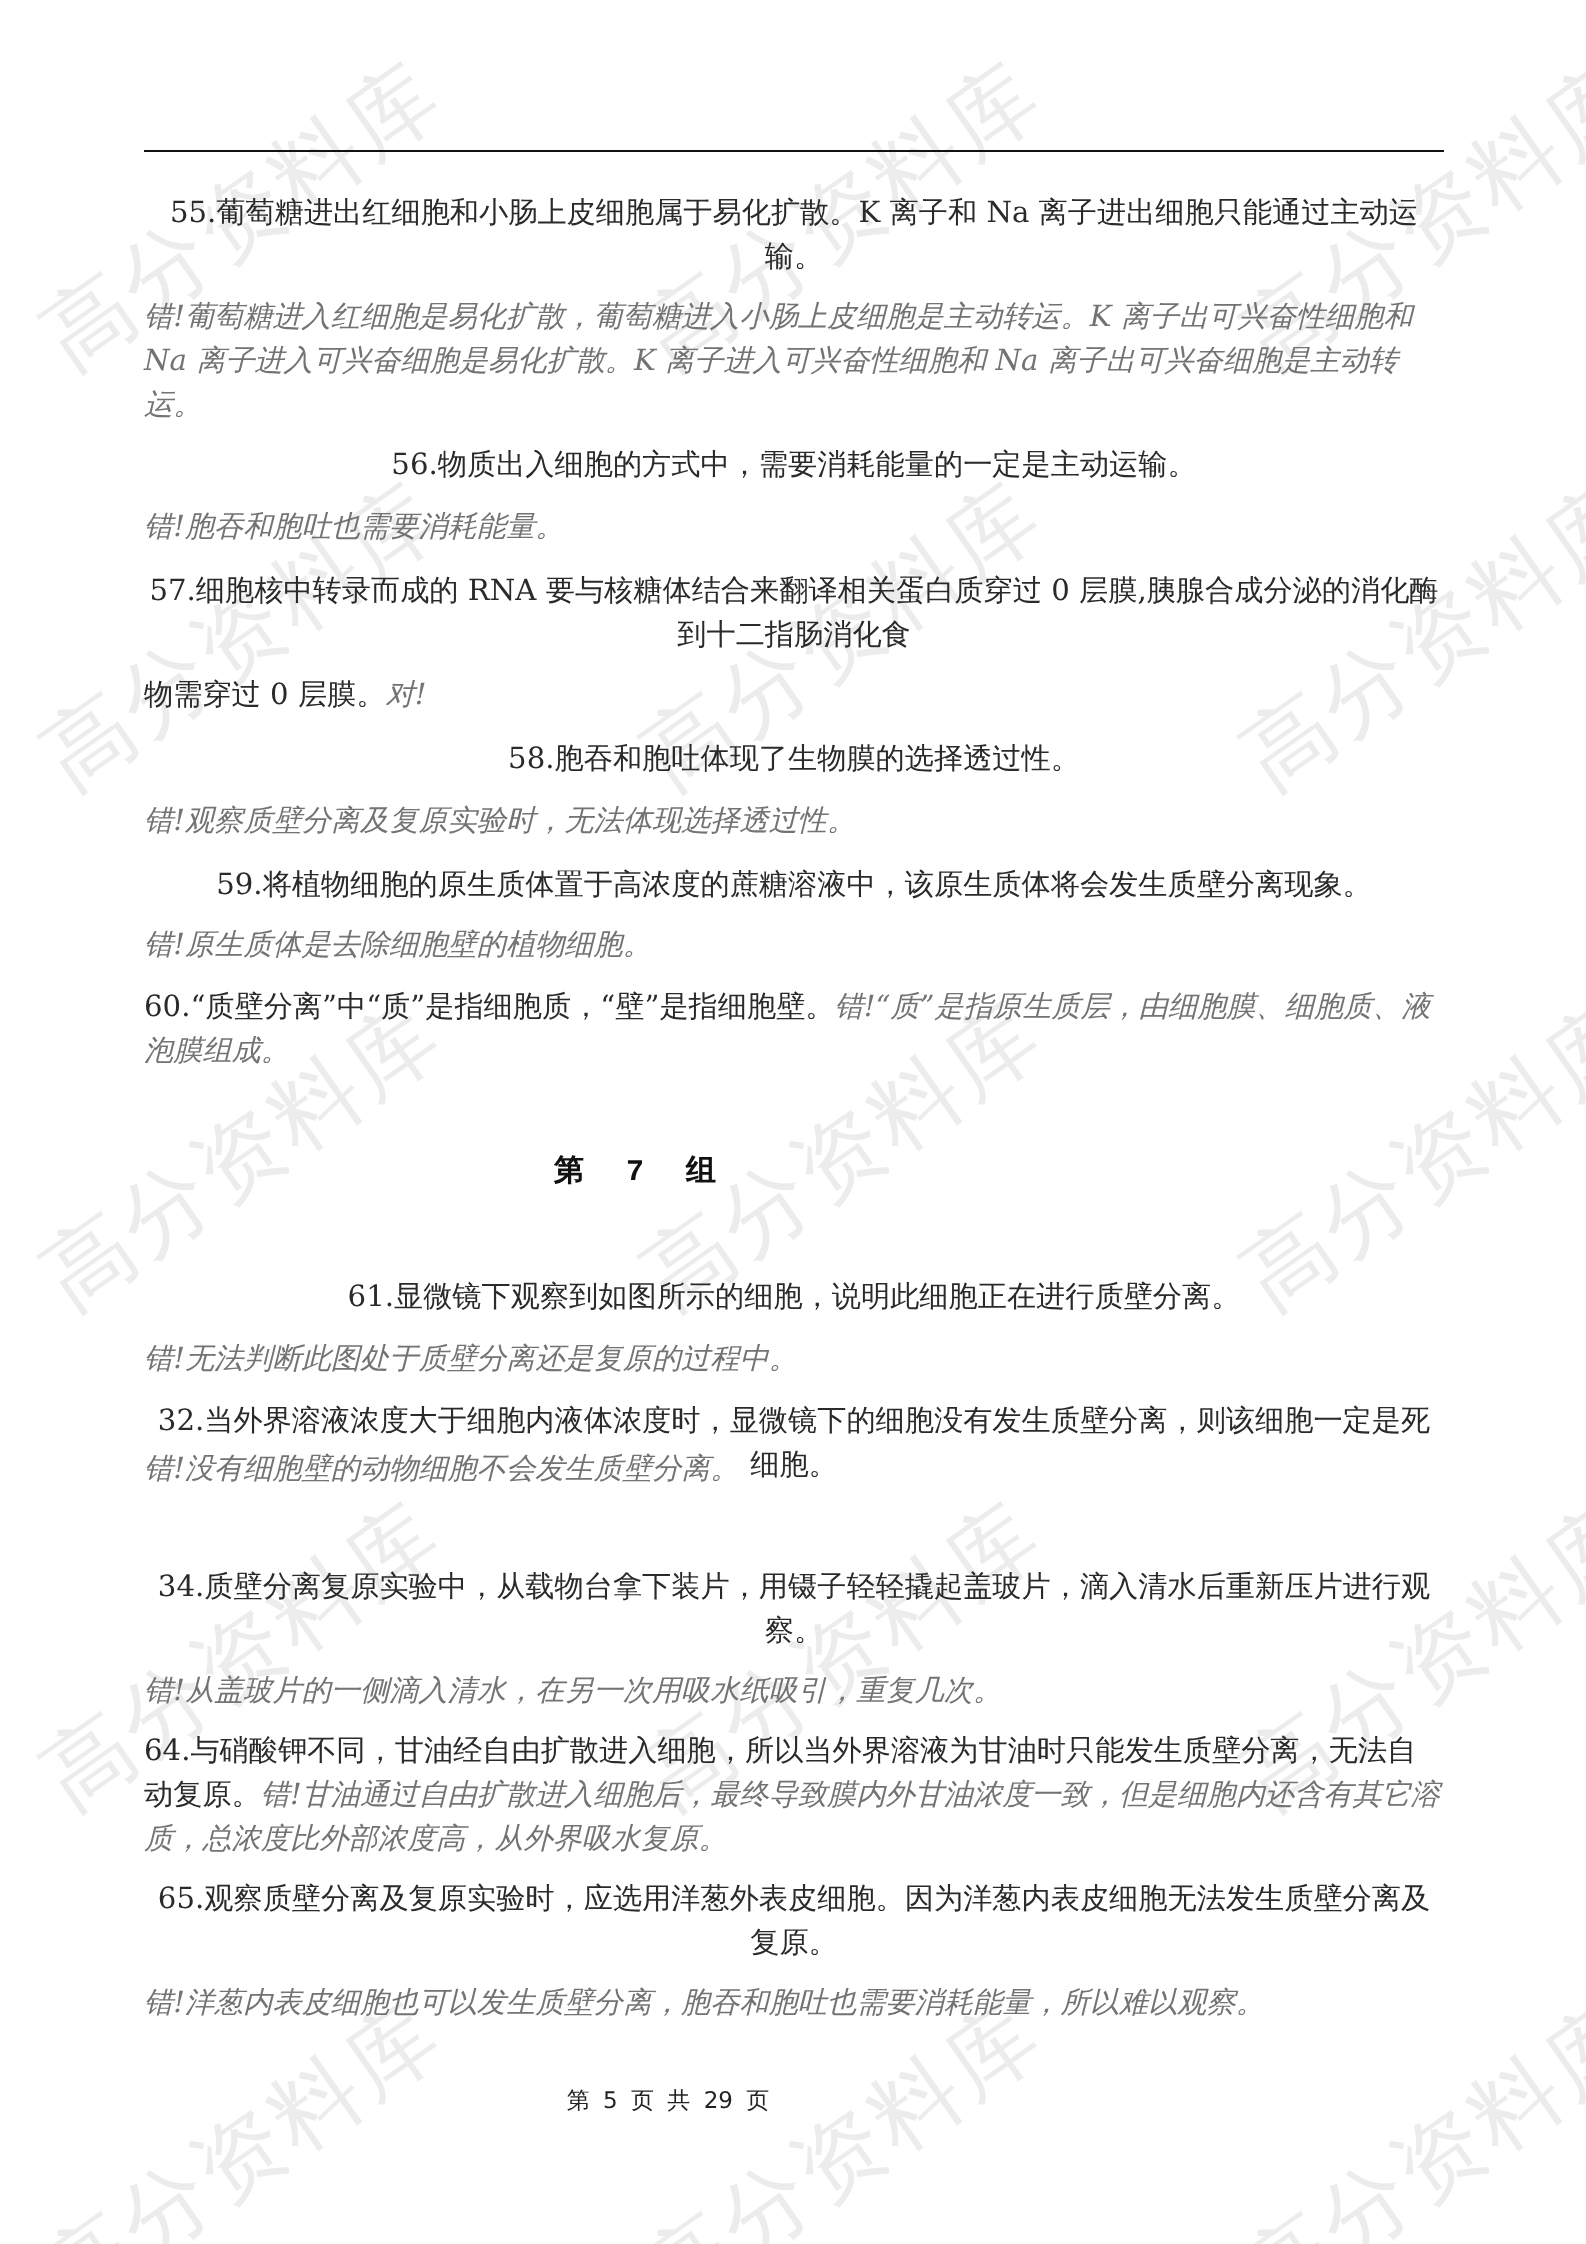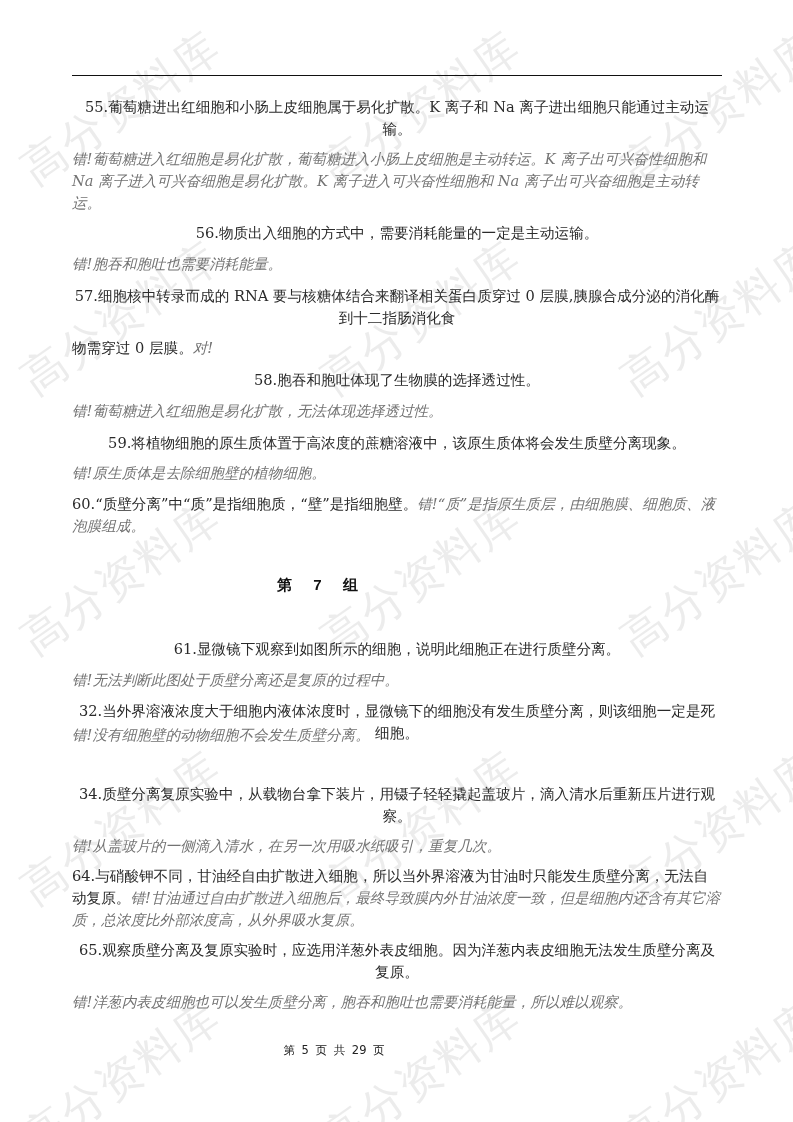--- a/index.html
+++ b/index.html
@@ -81,21 +81,21 @@
   <div class="q">57.细胞核中转录而成的 RNA 要与核糖体结合来翻译相关蛋白质穿过 0 层膜,胰腺合成分泌的消化酶到十二指肠消化食</div>
 </div>
 <div class="item" style="top:337px">
   <span class="q">物需穿过 0 层膜。</span><span class="a">对!</span>
 </div>
 
 <div class="item" style="top:369px">
   <div class="q">58.胞吞和胞吐体现了生物膜的选择透过性。</div>
 </div>
 <div class="item" style="top:400px">
-  <div class="a">错!葡萄糖进入红细胞是易化扩散，无法体现选择透过性。</div>
+  <div class="a">错!观察质壁分离及复原实验时，无法体现选择透过性。</div>
 </div>
 
 <div class="item" style="top:432px">
   <div class="q">59.将植物细胞的原生质体置于高浓度的蔗糖溶液中，该原生质体将会发生质壁分离现象。</div>
 </div>
 <div class="item" style="top:462px">
   <div class="a">错!原生质体是去除细胞壁的植物细胞。</div>
 </div>
 
 <div class="item" style="top:493px">

